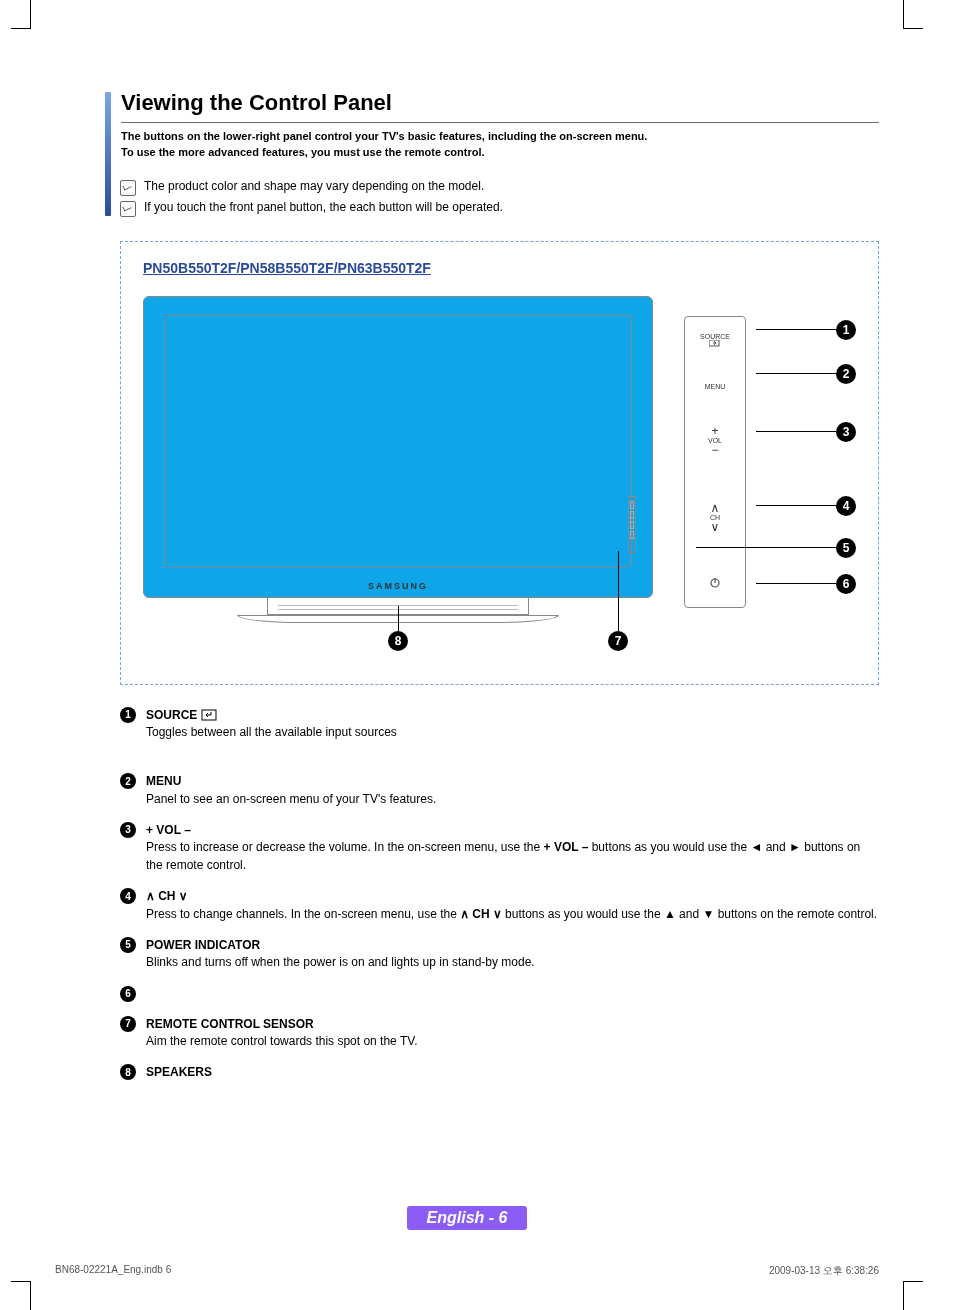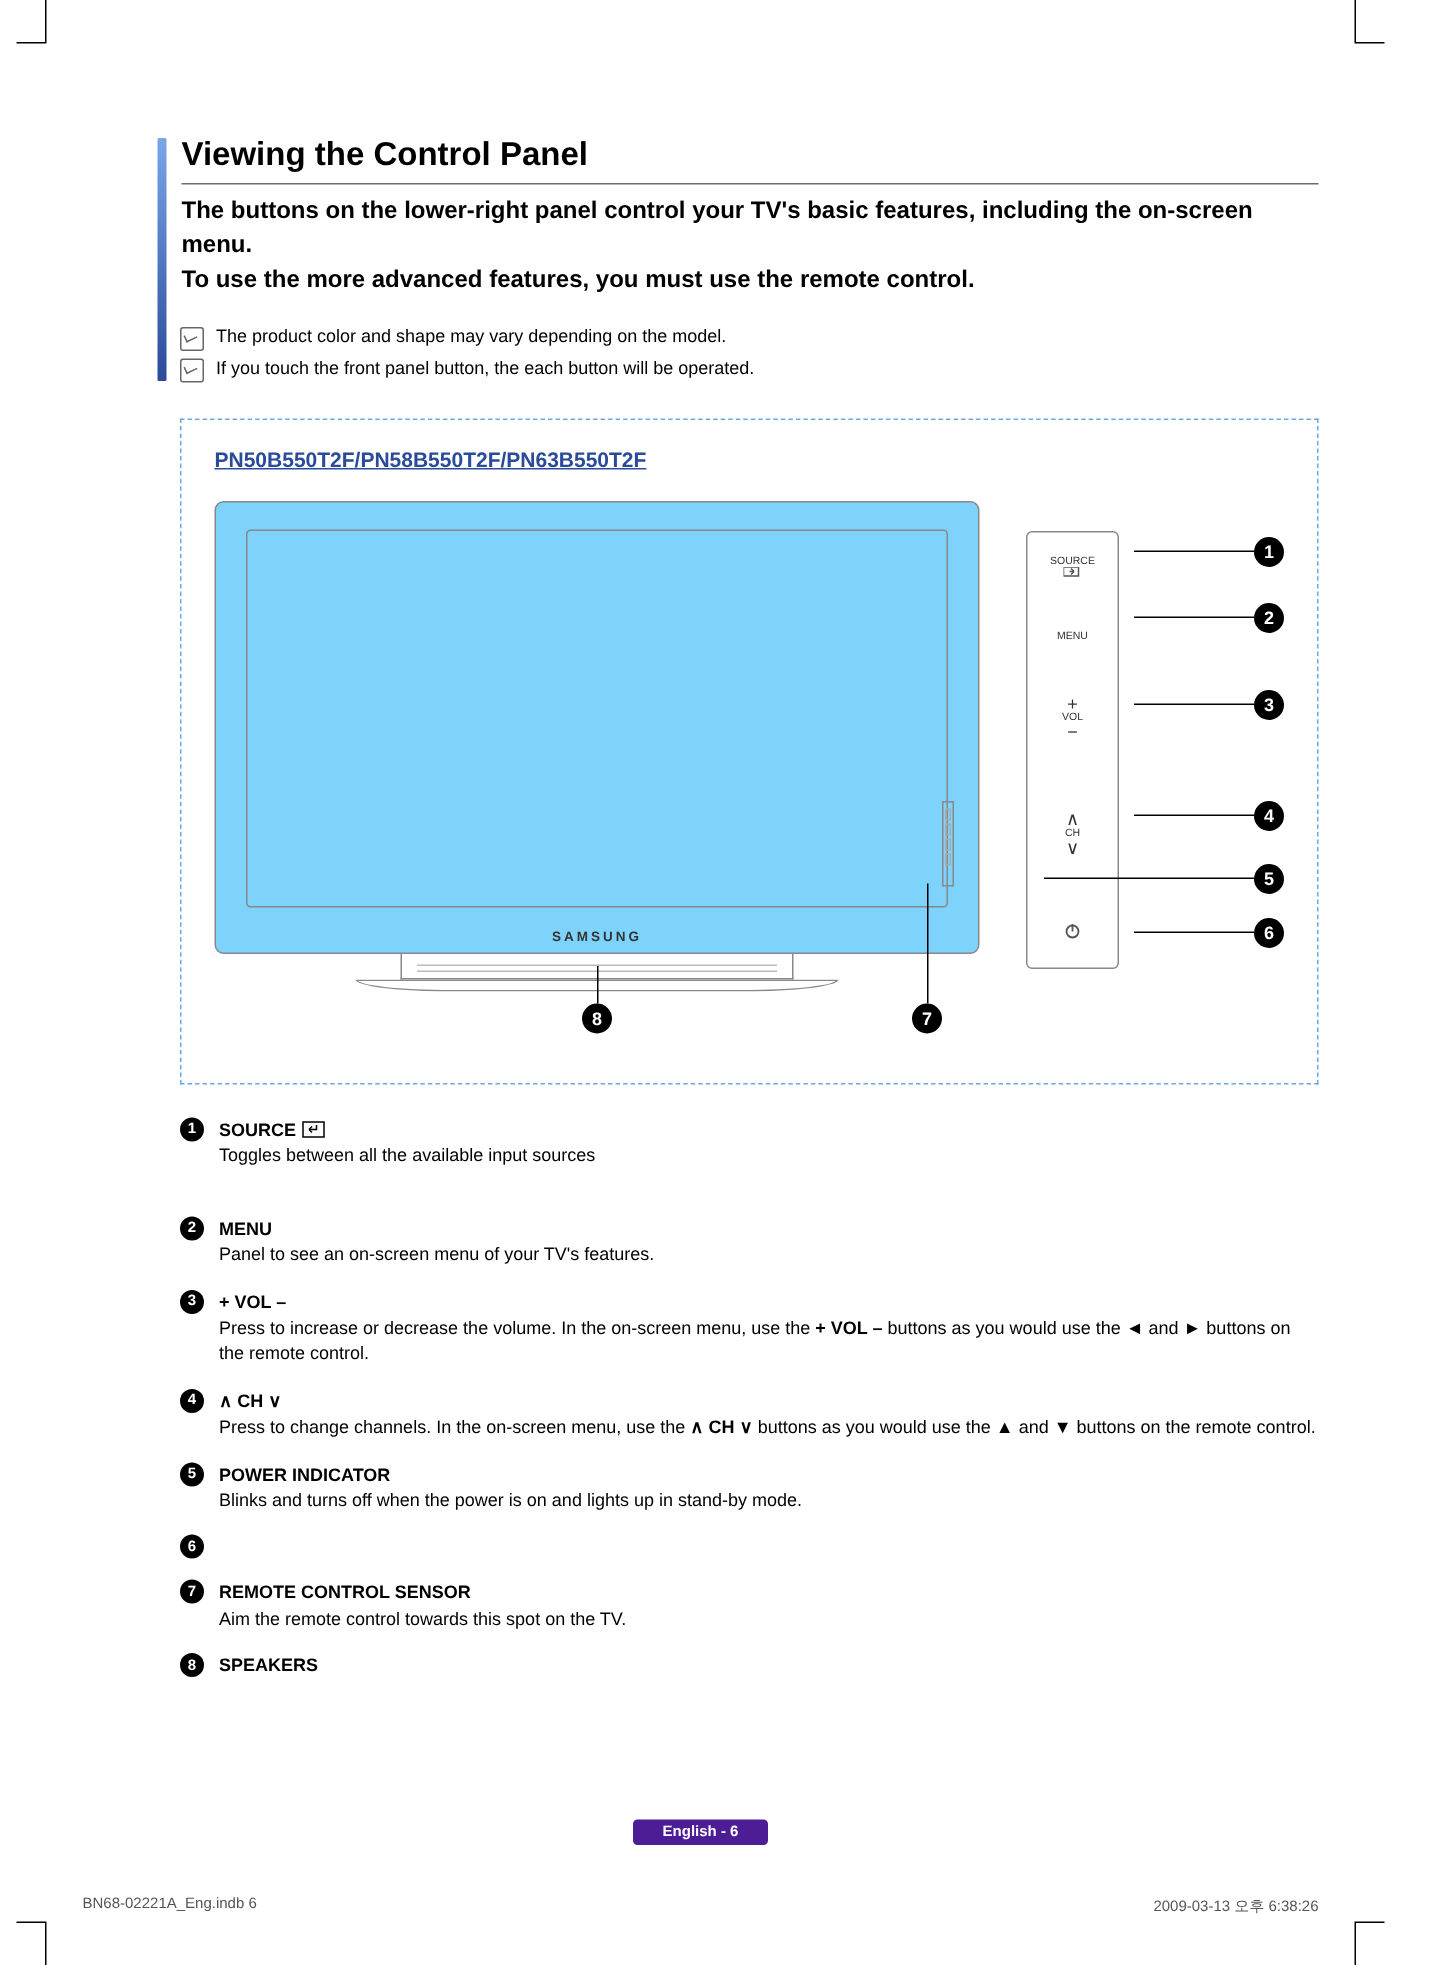--- a/index.html
+++ b/index.html
@@ -82,21 +82,21 @@
   }
   .heading-block { flex: 1; }
   h1 {
     margin: 0 0 6px 0;
     font-size: 22px;
     font-weight: bold;
     border-bottom: 1px solid #6b6b6b;
     padding-bottom: 6px;
   }
   .intro {
-    font-size: 16px;
+    font-size: 11px;
     font-weight: bold;
     line-height: 1.45;
     margin: 6px 0 0 0;
   }
 
   .notes {
     margin: 18px 0 0 60px;
     font-size: 12px;
   }
   .note-row {
@@ -143,21 +143,21 @@
   .tv {
     position: absolute;
     left: 0; top: 0;
     width: 510px;
   }
   .tv-frame {
     border: 1.5px solid #888;
     border-radius: 6px;
     height: 300px;
     position: relative;
-    background: #7dd3fc;
+    background: #0ea5e9;
   }
   .tv-screen {
     position: absolute;
     left: 20px; top: 18px; right: 20px; bottom: 30px;
     border: 1.5px solid #888;
     border-radius: 3px;
   }
   .tv-logo {
     position: absolute;
     bottom: 6px; left: 50%;
@@ -254,26 +254,27 @@
   .power-icon svg, .enter-icon svg { vertical-align: -2px; }
 
   .page-footer-wrap {
     position: absolute;
     bottom: 80px;
     left: 0; right: 0;
     display: flex;
     justify-content: center;
   }
   .page-footer {
-    background: #4c1d95;
+    background: #8b5cf6;
     color: #fff;
-    font-size: 10px;
+    font-size: 16px;
     font-weight: bold;
     padding: 3px 20px;
     border-radius: 3px;
+    font-style: italic;
   }
   .print-footer {
     position: absolute;
     bottom: 32px;
     left: 55px; right: 55px;
     display: flex;
     justify-content: space-between;
     font-size: 10px;
     color: #555;
     gap: 32px;

